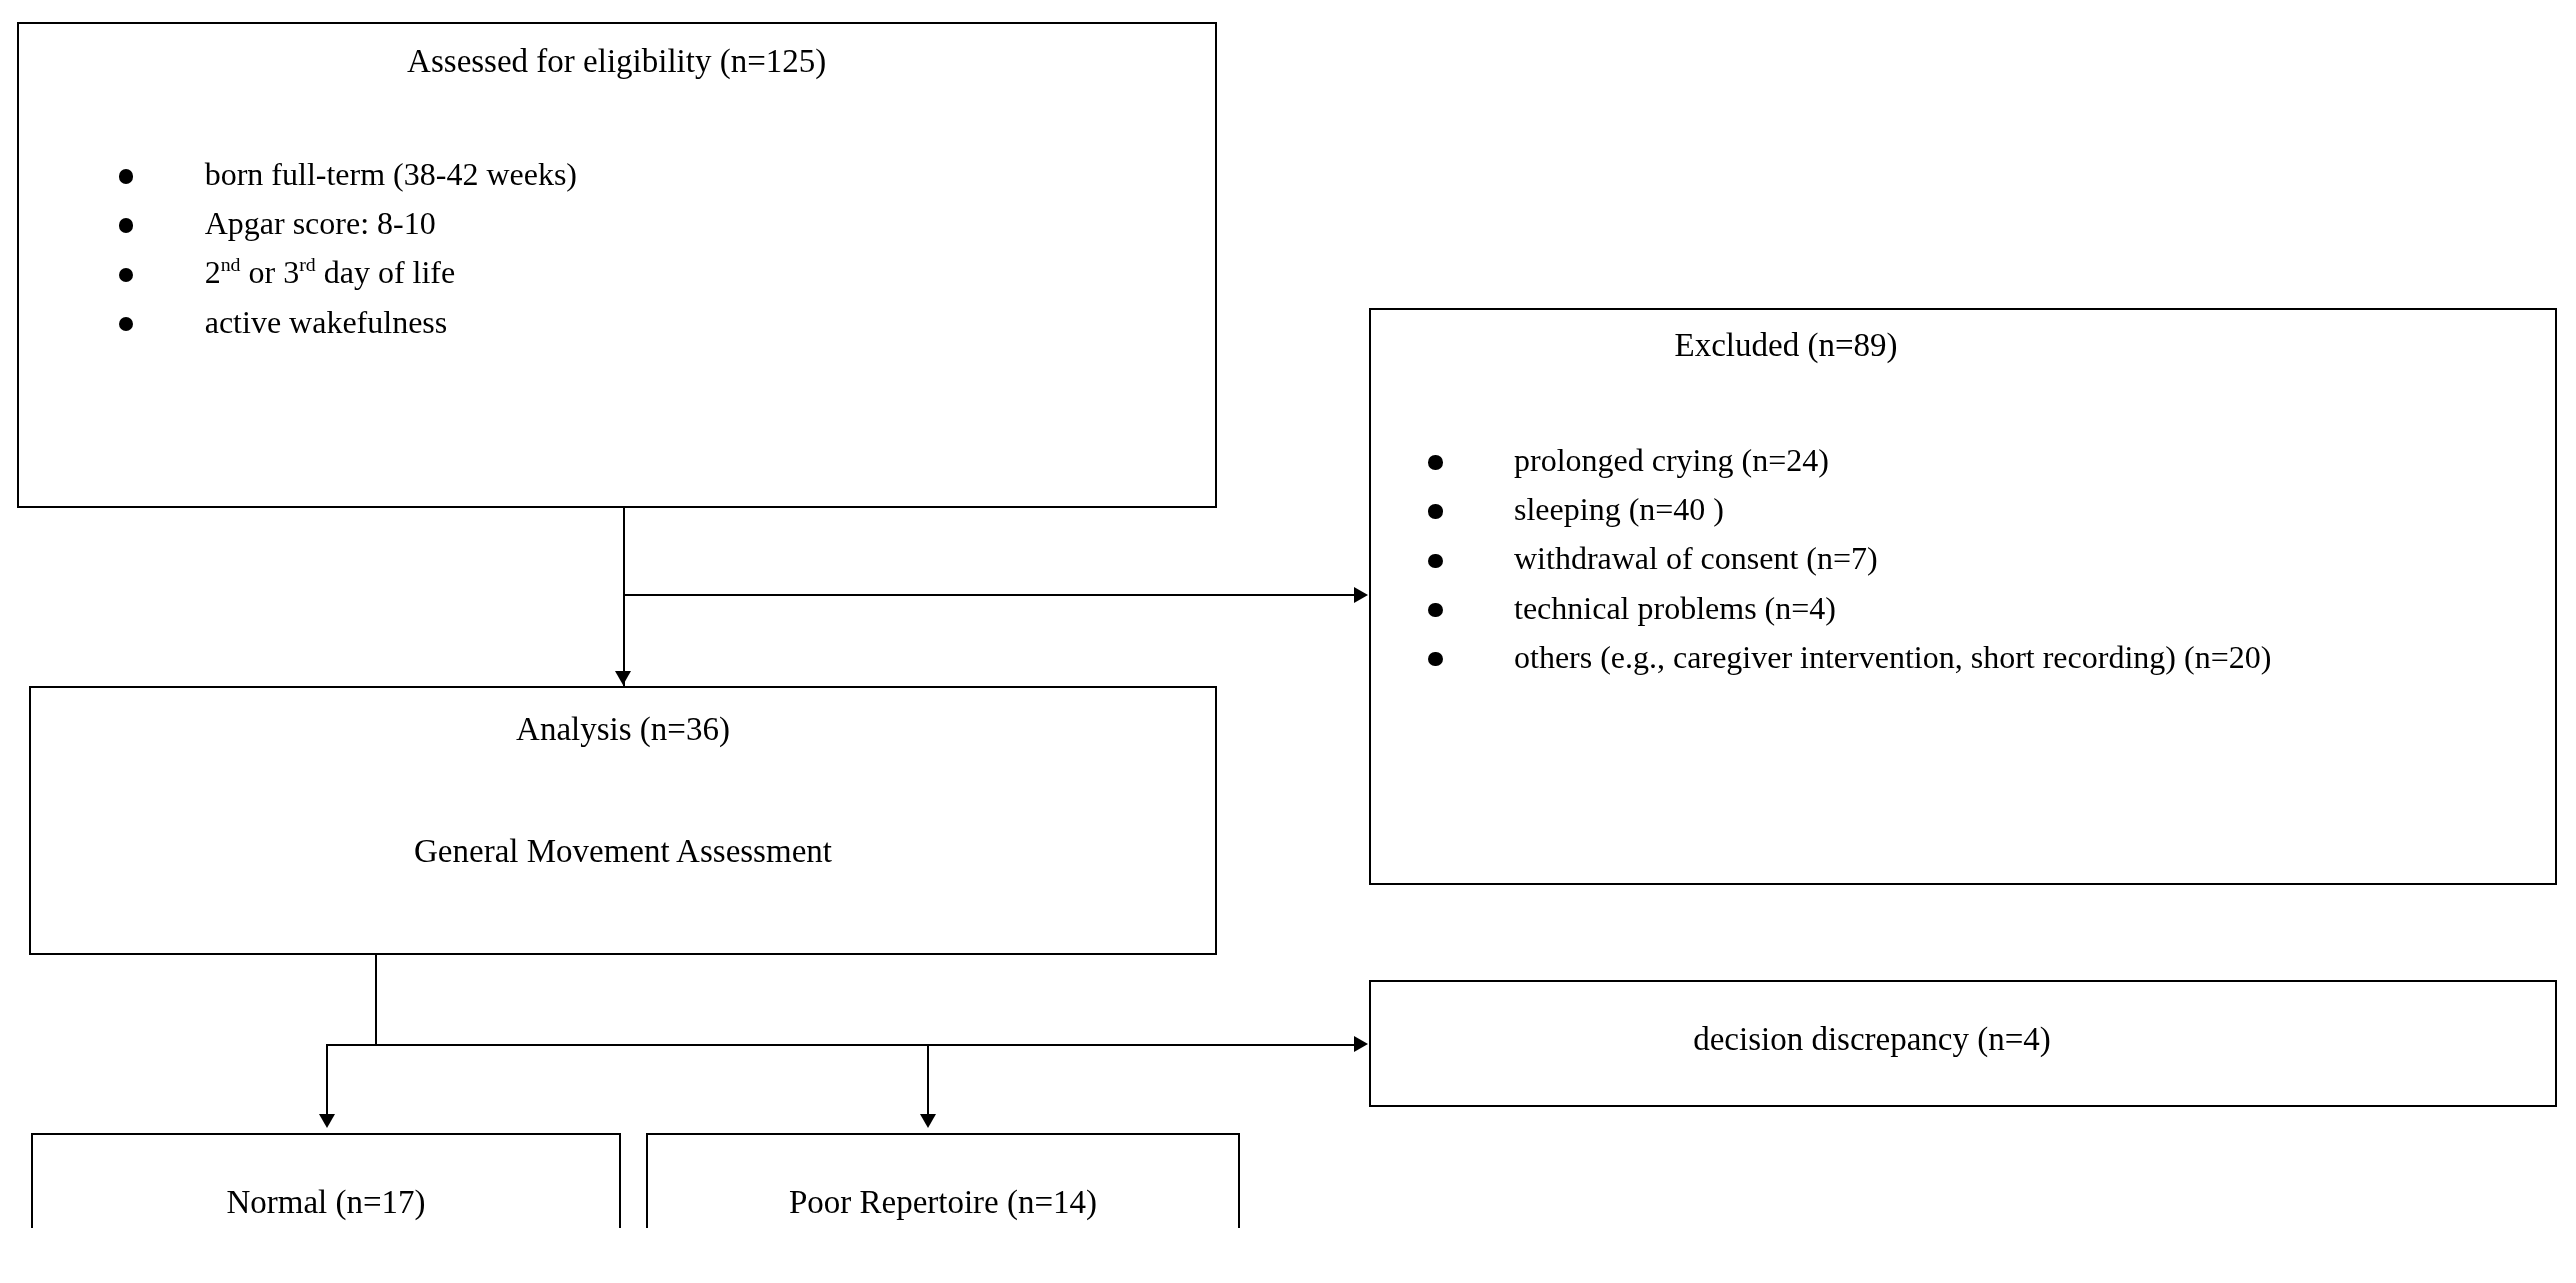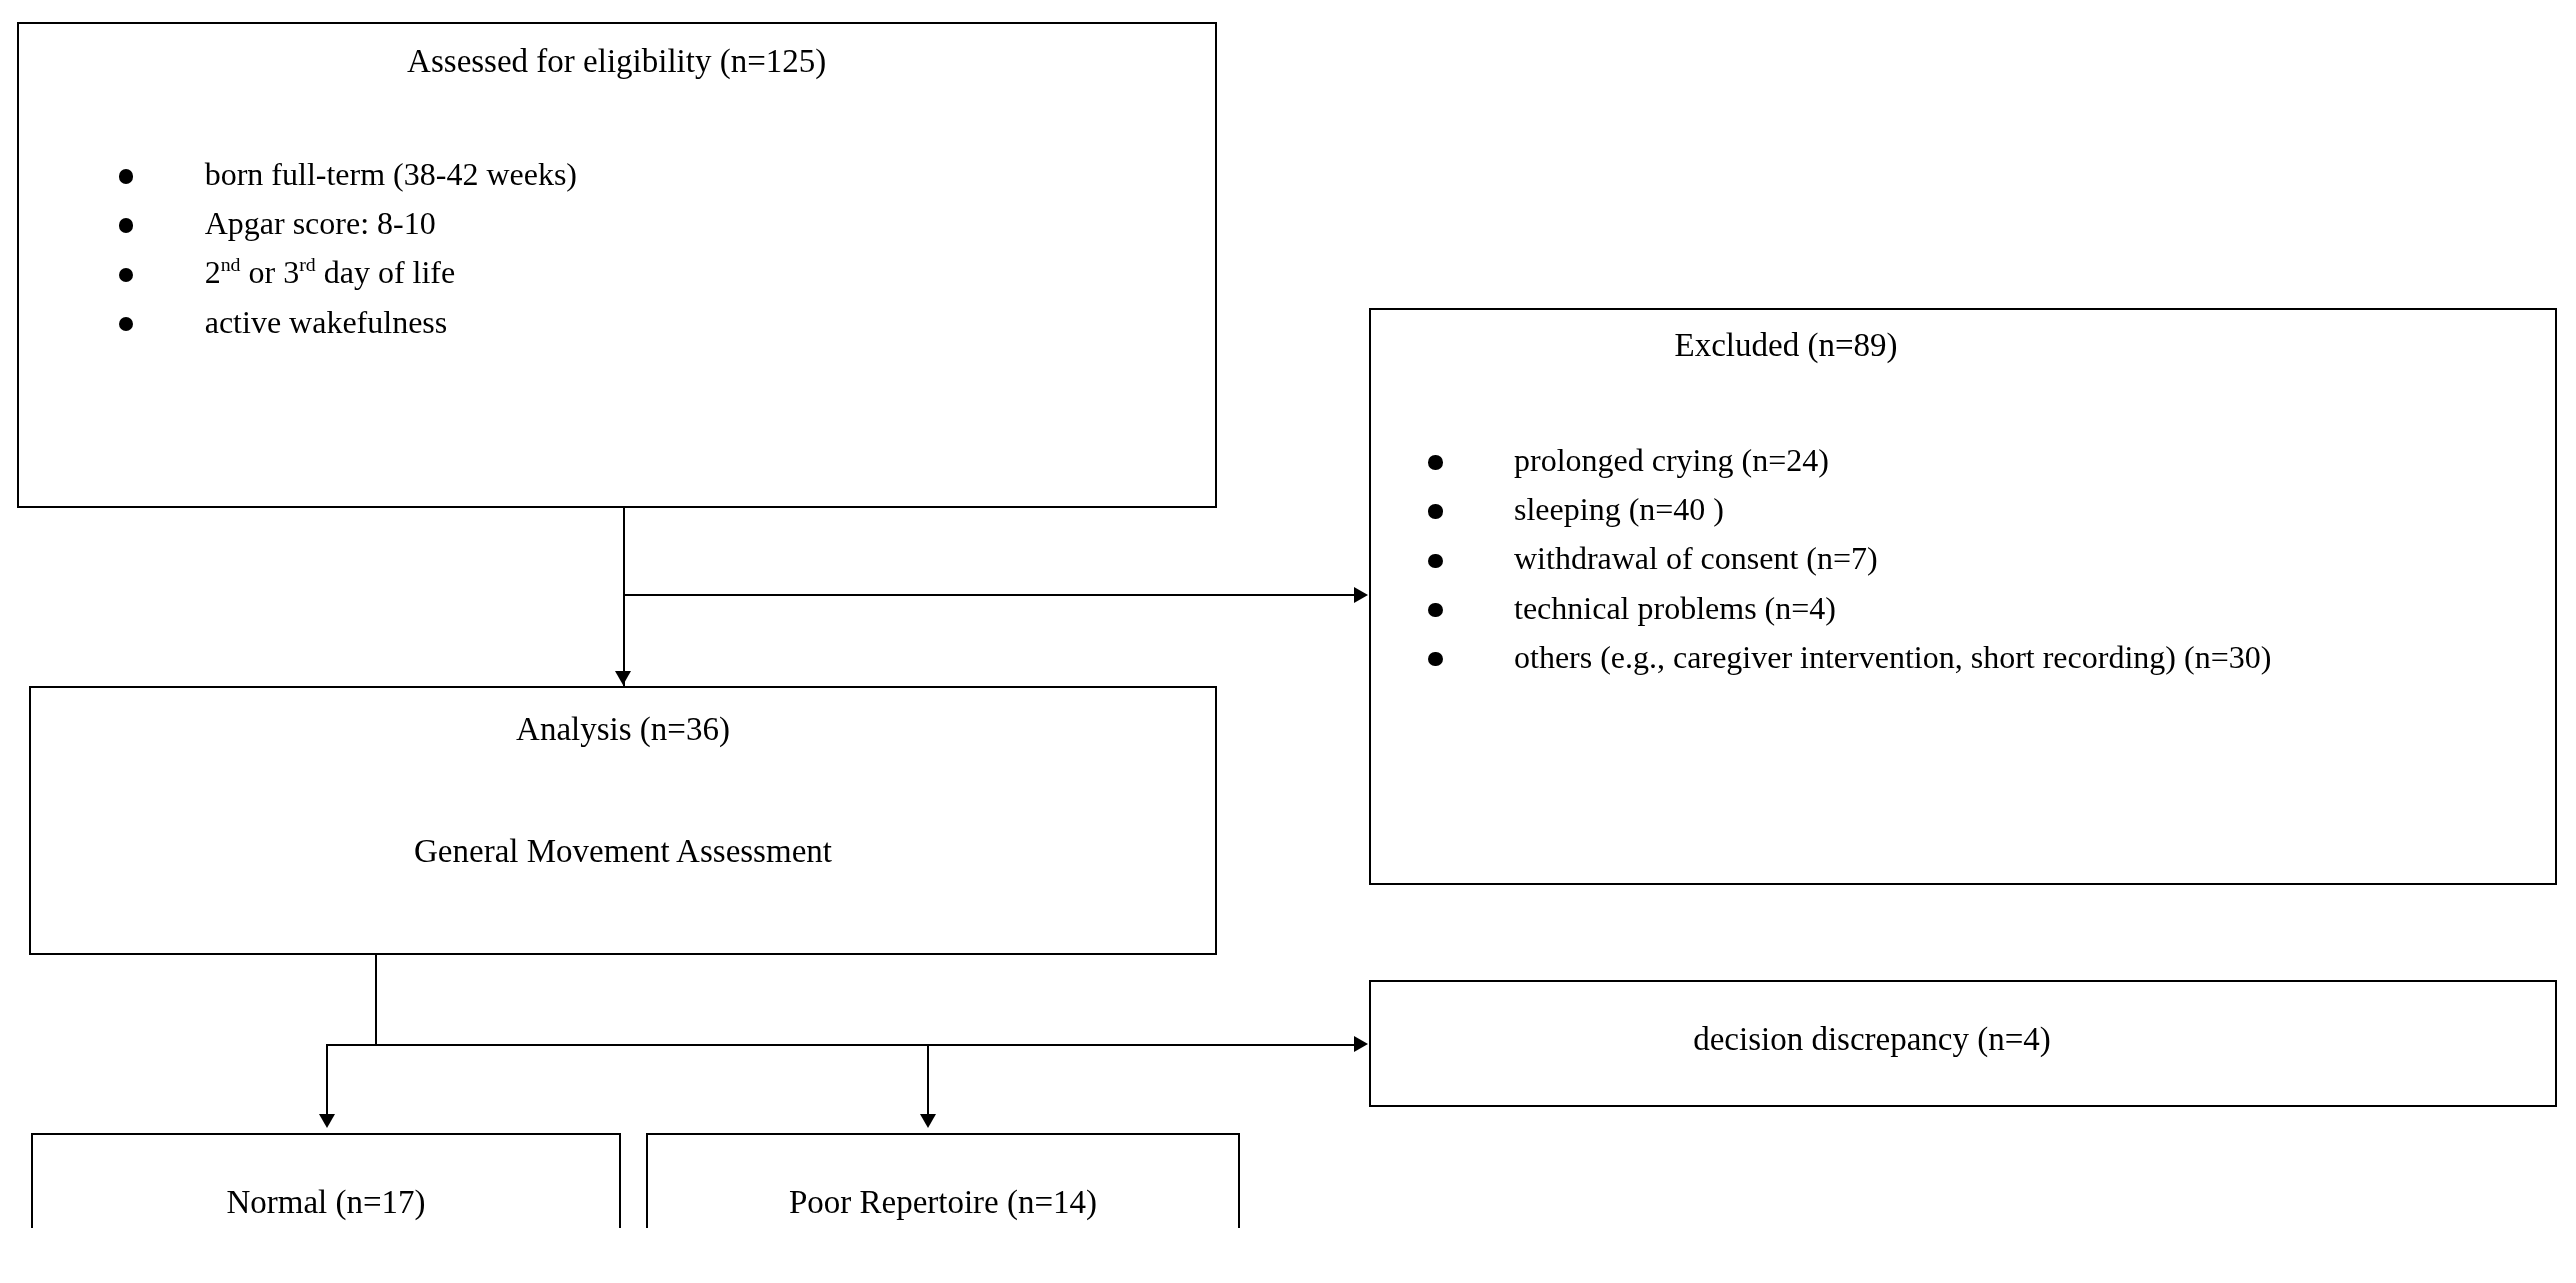--- a/index.html
+++ b/index.html
@@ -134,21 +134,21 @@
       <li>
         <span class="dot"></span><span>sleeping (n=40 )</span>
       </li>
       <li>
         <span class="dot"></span><span>withdrawal of consent (n=7)</span>
       </li>
       <li>
         <span class="dot"></span><span>technical problems (n=4)</span>
       </li>
       <li style="width:865px;">
-        <span class="dot"></span><span>others (e.g., caregiver intervention, short recording)  (n=30)</span>
+        <span class="dot"></span><span>others (e.g., caregiver intervention, short recording)  (n=20)</span>
       </li>
     </ul>
   </div>
 
   <div class="box" style="left:29px; top:686px; width:1188px; height:269px;">
     <div class="centered-line" style="top:22px;">Analysis (n=36)</div>
     <div class="centered-line" style="top:144px;">General Movement Assessment</div>
   </div>
 
   <div class="box" style="left:1369px; top:980px; width:1188px; height:127px;">

